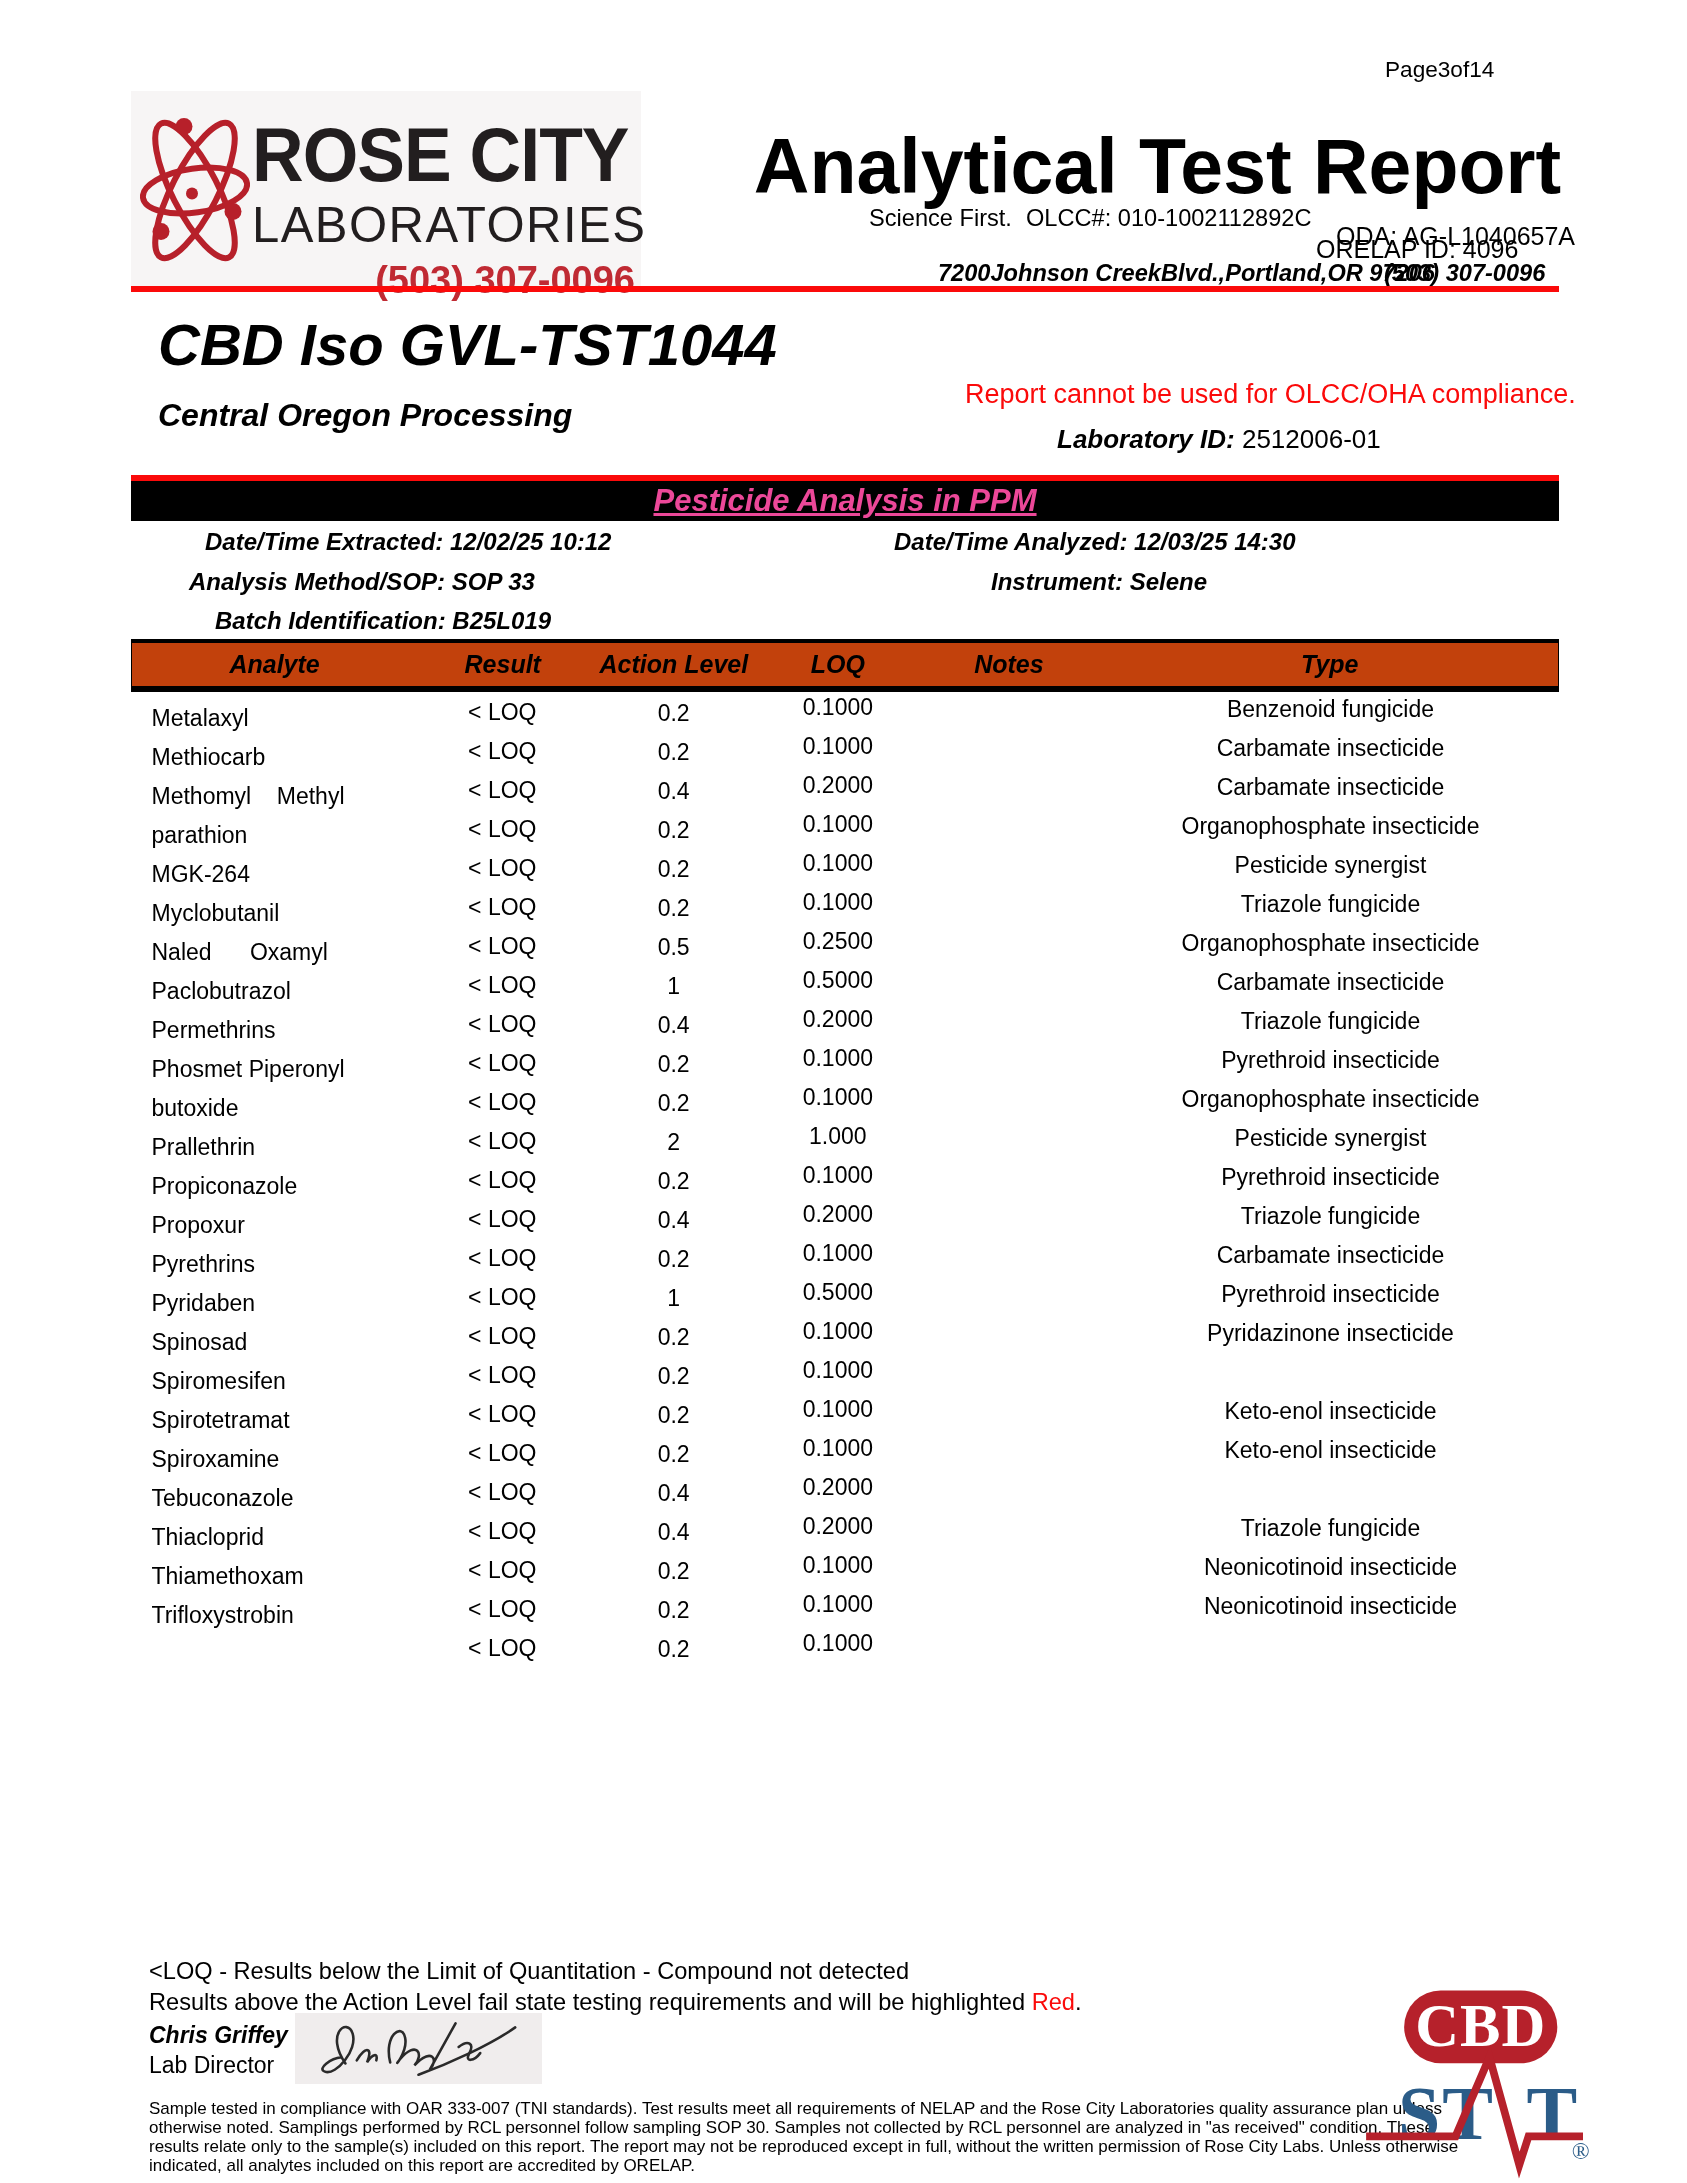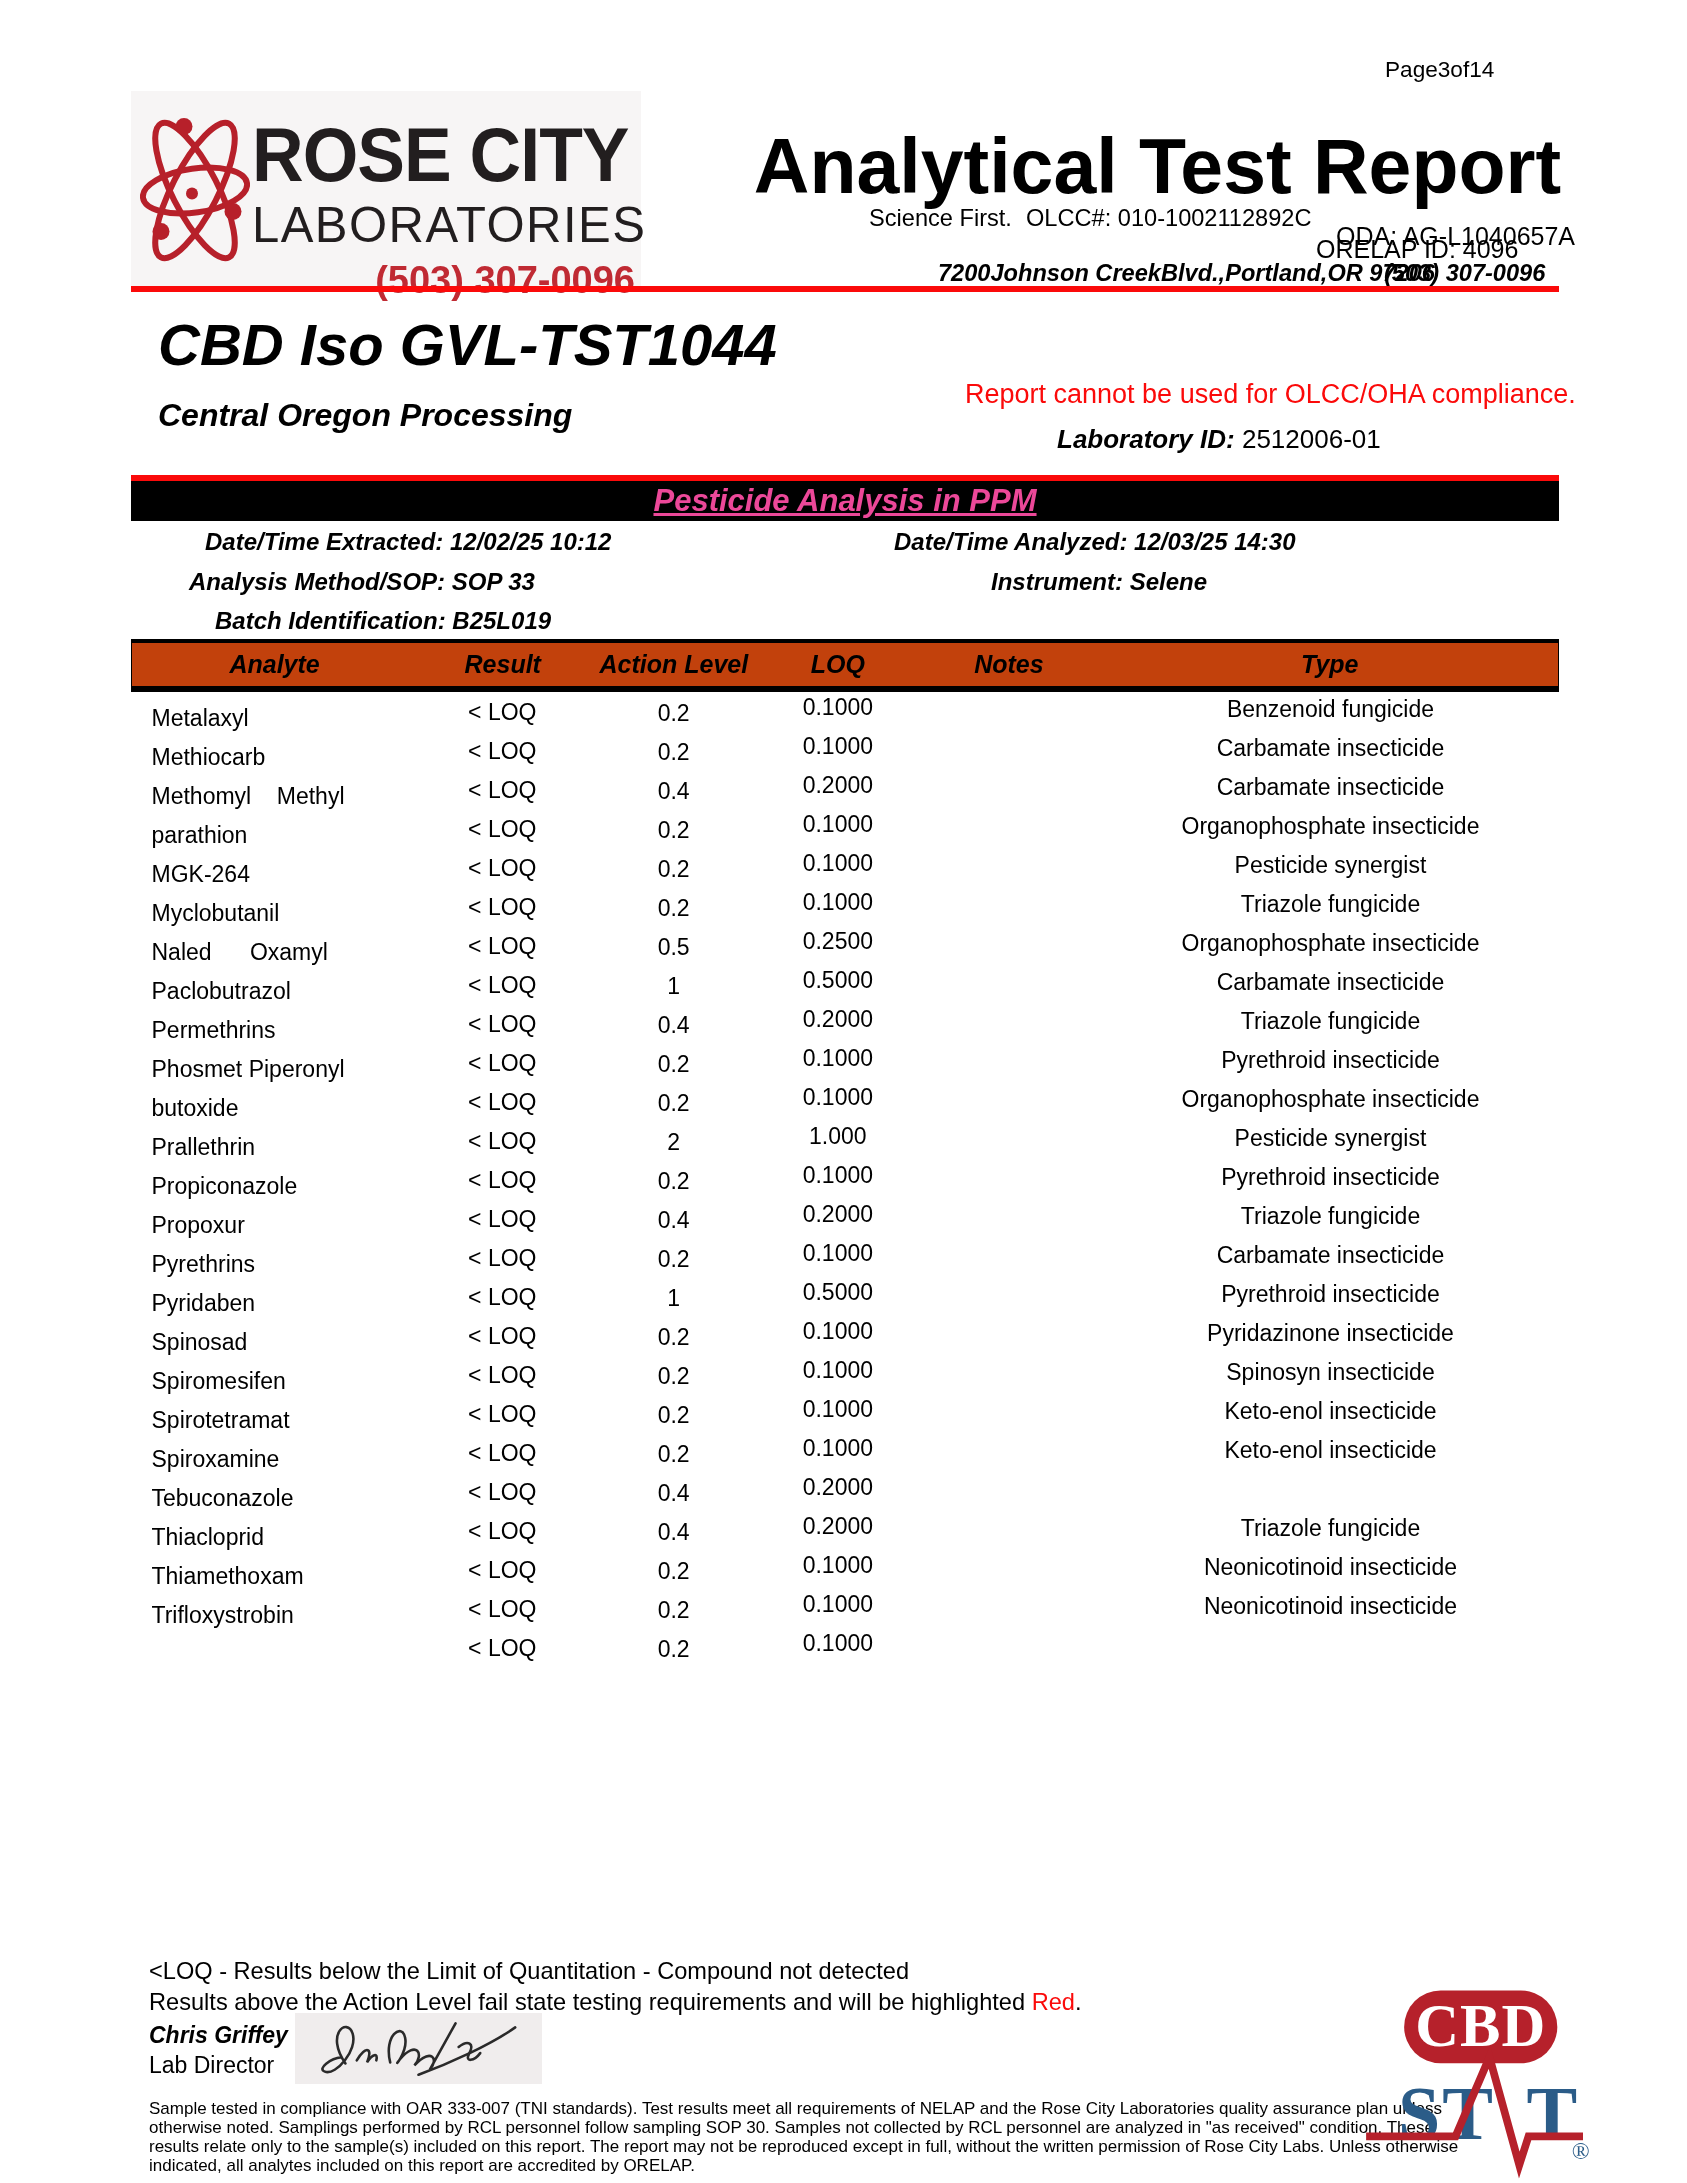--- a/index.html
+++ b/index.html
@@ -282,21 +282,20 @@
         <div class="cell c-loq">0.1000</div>
         <div class="cell c-notes"></div>
         <div class="cell c-type">Pyridazinone insecticide</div>
       </div>
       <div class="t-row">
         <div class="cell c-analyte">Spiromesifen</div>
         <div class="cell c-result">&lt; LOQ</div>
         <div class="cell c-action">0.2</div>
         <div class="cell c-loq">0.1000</div>
         <div class="cell c-notes"></div>
-        <div class="cell c-type">Spinosyn insecticide</div>
       </div>
       <div class="t-row">
         <div class="cell c-analyte">Spirotetramat</div>
         <div class="cell c-result">&lt; LOQ</div>
         <div class="cell c-action">0.2</div>
         <div class="cell c-loq">0.1000</div>
         <div class="cell c-notes"></div>
         <div class="cell c-type">Keto-enol insecticide</div>
       </div>
       <div class="t-row">

